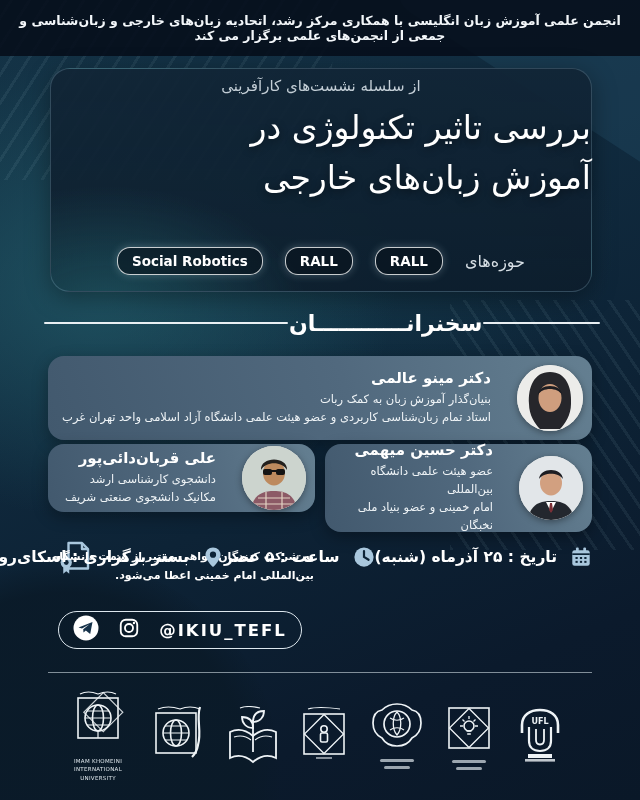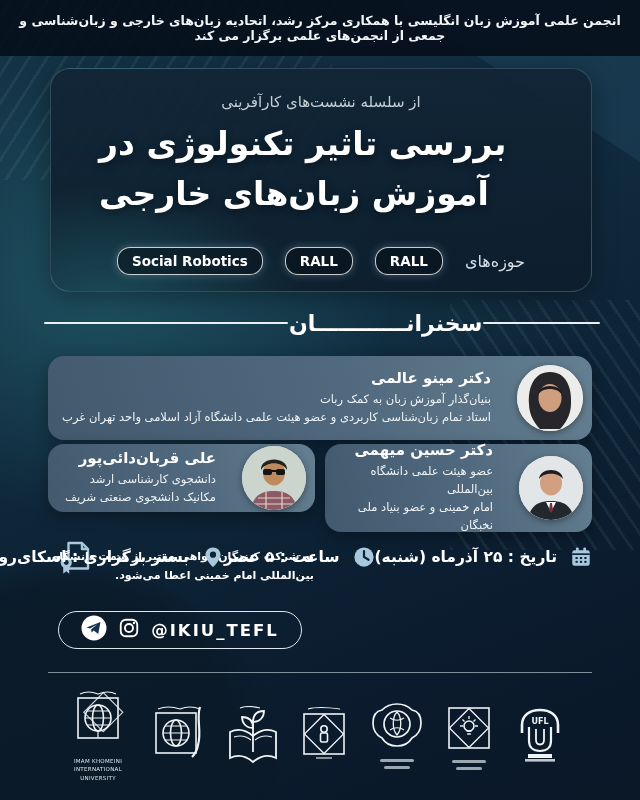--- a/index.html
+++ b/index.html
@@ -27,23 +27,23 @@
     background:rgba(6,14,26,0.88); display:flex; align-items:center; justify-content:center; }
   .top-banner .txt { direction:rtl; color:#f3f7fa; font-size:12.5px; font-weight:bold;
     text-align:center; padding:0 8px; letter-spacing:0.1px; }
 
   .hero-panel { position:absolute; left:50px; top:68px; width:542px; height:224px;
     border-radius:20px; border:1px solid rgba(150,190,210,0.25);
     background:
       radial-gradient(280px 170px at 10% 108%, rgba(40,112,122,0.55), transparent 72%),
       linear-gradient(180deg, rgba(17,37,54,0.94) 0%, rgba(13,29,44,0.90) 100%);
     box-shadow:0 6px 24px rgba(0,0,0,0.35); }
-  .series { margin-top:24px; text-align:center; direction:rtl; color:#c3ced6; font-size:15px; }
-  .title { margin-top:8px; text-align:left; direction:rtl; color:#ffffff;
-    font-size:33px; font-weight:bold; line-height:1.5; text-shadow:0 2px 8px rgba(0,0,0,0.45);margin-left:48px; }
+  .series { margin-top:8px; text-align:center; direction:rtl; color:#c3ced6; font-size:15px; }
+  .title { margin-top:8px; text-align:right; direction:rtl; color:#ffffff;
+    font-size:33px; font-weight:normal; line-height:1.5; text-shadow:0 2px 8px rgba(0,0,0,0.45); }
   .topics { position:absolute; bottom:16px; left:0; right:0; display:flex; direction:rtl;
     justify-content:center; align-items:center; gap:22px; }
   .topics-label { color:#d6dee4; font-size:16px; }
   .pill { direction:ltr; background:rgba(8,16,25,0.55); border:1px solid rgba(255,255,255,0.78);
     box-shadow:0 0 9px rgba(205,235,245,0.28); border-radius:13px; padding:5px 14px;
     color:#ffffff; font-weight:bold; font-size:13.5px; white-space:nowrap; }
 
   .speakers-heading { position:absolute; top:306px; left:44px; right:40px; height:34px;
     display:flex; align-items:center; }
   .h-line { height:2px; background:#e9eff3; border-radius:1px; }
@@ -63,21 +63,21 @@
   .sp-text { flex:1; text-align:right; direction:rtl; }
   .sp-name { color:#ffffff; font-size:15px; font-weight:bold; margin-bottom:4px; }
   .sp-line { color:#eef3f6; font-size:11.5px; line-height:1.55; }
 
   .cert-icon { position:absolute; left:58px; top:540px; width:36px; height:36px; }
   .cert-text { position:absolute; left:38px; top:548px; width:276px; direction:rtl;
     text-align:right; color:#ffffff; font-size:11px; font-weight:bold; line-height:1.7; }
 
   .social { position:absolute; left:58px; top:611px; width:244px; height:38px;
     border:1.6px solid #dde7ee; border-radius:19px; display:flex; align-items:center;
-    justify-content:center; gap:11px; }
+    justify-content:center; gap:19px; }
   .handle { color:#ffffff; font-size:16.5px; font-weight:bold; letter-spacing:2px; direction:ltr; }
 
   .details { position:absolute; right:48px; top:546px; display:flex; 
     direction:rtl; }
   .detail-row { display:flex; align-items:center; gap:13px; }
   .d-icon { width:22px; height:22px; flex:none; }
   .d-text { color:#ffffff; font-size:15.5px; font-weight:bold; white-space:nowrap; }
 
   .divider { position:absolute; top:672px; left:48px; right:48px; height:1px;
     background:rgba(228,238,244,0.55); }

